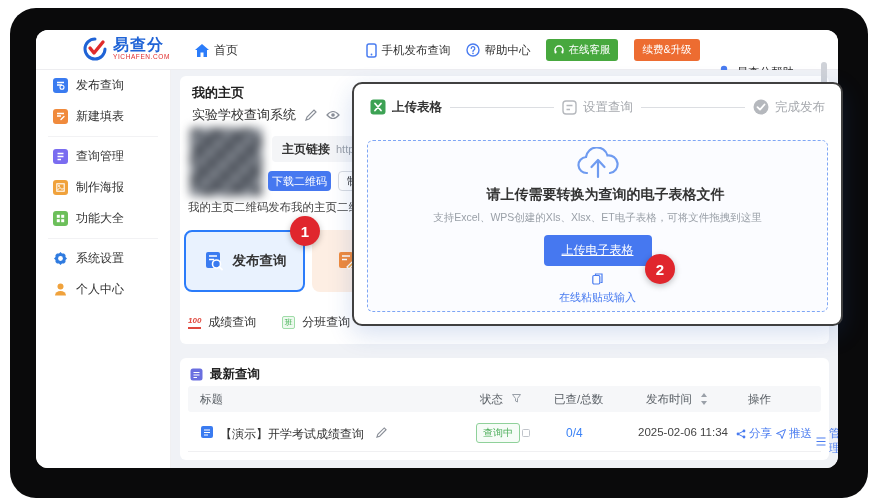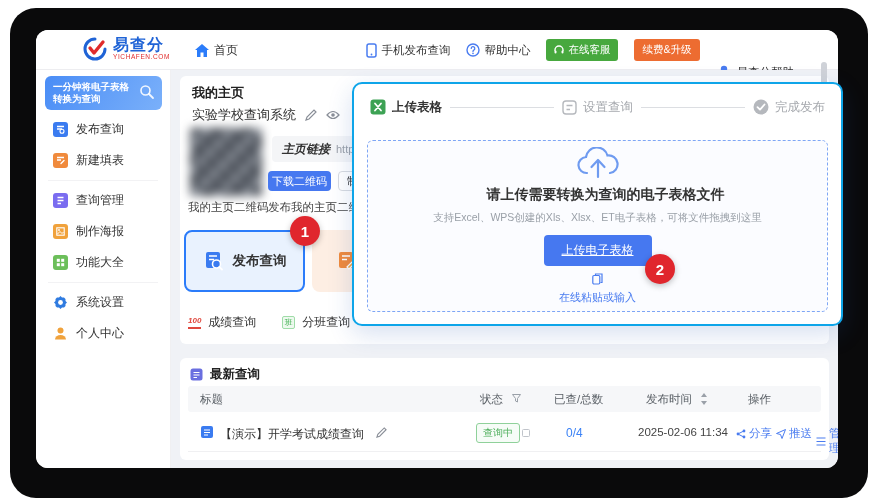--- a/index.html
+++ b/index.html
@@ -34,21 +34,21 @@
   #main { position:absolute; left:135px; top:40px; right:0; bottom:0; background:#f0f2f6; }
   .card { position:absolute; background:#fff; border-radius:6px; }
   #card1 { left:9px; top:6px; width:649px; height:268px; }
   #card2 { left:9px; top:288px; width:649px; height:102px; }
 
   .page-title { position:absolute; left:12px; top:8px; font-size:13px; font-weight:bold; color:#222; }
   .site-row { position:absolute; left:12px; top:30px; display:flex; align-items:center; gap:9px; font-size:13px; color:#333; }
   .qr { position:absolute; left:10px; top:52px; width:72px; height:68px; border-radius:3px; overflow:hidden; background:repeating-linear-gradient(45deg,#8a8f96 0 6px,#c9ccd1 6px 12px), repeating-linear-gradient(-45deg,#777c84 0 9px,#b9bdc3 9px 18px); background-blend-mode:multiply; filter:blur(5px); }
   .qr-cap { position:absolute; left:8px; top:124px; font-size:11.5px; color:#444; }
   .link-pill { position:absolute; left:92px; top:60px; width:270px; height:26px; background:#f4f5f7; border-radius:4px; display:flex; align-items:center; gap:6px; padding:0 10px; }
-  .link-label { font-size:12px; font-weight:bold; color:#333;font-style:italic; }
+  .link-label { font-size:12px; font-weight:bold; color:#333; }
   .link-value { font-size:11px; color:#9aa0a8; }
   .dl-btn { position:absolute; left:88px; top:95px; width:63px; height:20px; background:#4678f0; color:#fff; font-size:11px; border-radius:4px; display:flex; align-items:center; justify-content:center; cursor:pointer; }
   .poster-btn { position:absolute; left:158px; top:95px; width:60px; height:20px; background:#fff; border:1px solid #d8dbe0; color:#333; font-size:11px; border-radius:4px; display:flex; align-items:center; justify-content:flex-start; padding-left:8px; cursor:pointer; }
   .qr-note { position:absolute; left:88px; top:124px; font-size:11.5px; color:#444; white-space:nowrap; overflow:hidden; width:270px; }
 
   .publish-btn { position:absolute; left:4px; top:154px; width:121px; height:62px; background:#e9f2fe; border:2px solid #2b7cfa; border-radius:8px; display:flex; align-items:center; justify-content:center; gap:8px; cursor:pointer; }
   .publish-label { font-size:13.5px; font-weight:bold; color:#333; }
   .orange-btn { position:absolute; left:132px; top:154px; width:100px; height:62px; background:#fdeee3; border-radius:8px; display:flex; align-items:center; padding-left:24px; cursor:pointer; }
 
   .quick-row { position:absolute; left:8px; top:238px; display:flex; align-items:center; gap:26px; }
@@ -61,21 +61,21 @@
   .sec-title { font-size:12.5px; font-weight:bold; color:#222; }
   .thead { position:absolute; left:8px; right:8px; top:28px; height:26px; background:#f6f7f9; border-radius:3px; font-size:11.5px; color:#5a6066; }
   .thead span, .thead .th { position:absolute; top:6px; }
   .trow { position:absolute; left:8px; right:8px; top:58px; height:36px; border-bottom:1px solid #f0f0f2; font-size:12px; color:#333; }
   .trow > * { position:absolute; top:10px; }
   .badge-status { border:1px solid #8fd19a; color:#4cae5a; background:#f6fcf7; font-size:10px; padding:2px 6px; border-radius:3px; }
   .progress { color:#3b82f6; }
   .action { display:flex; align-items:center; gap:3px; color:#4a7cf0; font-size:11.5px; cursor:pointer; }
 
   
-  #dialog { position:absolute; left:342px; top:74px; width:491px; height:244px; background:#fff; border:2px solid #0ea5e9; border-radius:10px; box-shadow:0 8px 24px rgba(31,82,180,.18); z-index:10; }
+  #dialog { position:absolute; left:342px; top:74px; width:491px; height:244px; background:#fff; border:2px solid #404040; border-radius:10px; box-shadow:0 8px 24px rgba(31,82,180,.18); z-index:10; }
   .steps { position:absolute; left:16px; right:16px; top:12px; height:22px; display:flex; align-items:center; gap:8px; }
   .step { display:flex; align-items:center; gap:6px; flex:none; }
   .step-label-active { font-size:12.5px; font-weight:bold; color:#333; }
   .step-label { font-size:12.5px; color:#a6a9ae; }
   .step-line { flex:1; height:1px; background:#dcdee2; }
   .drop { position:absolute; left:13px; right:13px; top:56px; bottom:12px; border:1.5px dashed #7ea6f5; border-radius:6px; background:#fbfcff; display:flex; flex-direction:column; align-items:center; justify-content:center; gap:7px; }
   .drop-title { font-size:14px; font-weight:bold; color:#333;margin-left:16px; }
   .drop-hint { font-size:10.5px; color:#9aa0a8; }
   .upload-btn { background:#4678f0; color:#fff; font-size:12px; border-radius:4px; padding:7px 18px; cursor:pointer; margin-top:3px;text-decoration:underline; }
   .paste-link { display:flex; align-items:center; gap:5px; color:#4a7cf0; font-size:11px; cursor:pointer;flex-direction:column; }
@@ -156,32 +156,20 @@
                 <path d="M2.5 14 a5.5 4.5 0 0 1 11 0 Z" fill="#f0b840"></path>
               </svg>
           </span>
           <span>易查分帮助</span>
           <span class="chev"></span>
         </div>
       </div>
     </header>
 
     <aside id="sidebar">
-      <div class="banner">
-        <span>
-          <span>一分钟将电子表格</span><br>
-          <span>转换为查询</span>
-        </span>
-        <span class="mag">
-          <svg width="16" height="16" viewBox="0 0 16 16">
-              <circle cx="6.5" cy="6.5" r="4.5" fill="none" stroke="rgba(255,255,255,.9)" stroke-width="1.6"></circle>
-              <path d="M10 10 L14 14" stroke="rgba(255,255,255,.9)" stroke-width="1.8" stroke-linecap="round"></path>
-            </svg>
-        </span>
-      </div>
 
       <div class="side-item">
         <span class="sicon" style="background:#3a7bf0">
           <svg width="9" height="9" viewBox="0 0 9 9">
               <path d="M1 1.5 H8 M1 4 H6" stroke="#fff" stroke-width="1.3"></path>
               <circle cx="6" cy="6.3" r="2" fill="none" stroke="#fff" stroke-width="1.1"></circle>
             </svg>
         </span>
         <span>发布查询</span>
       </div>

